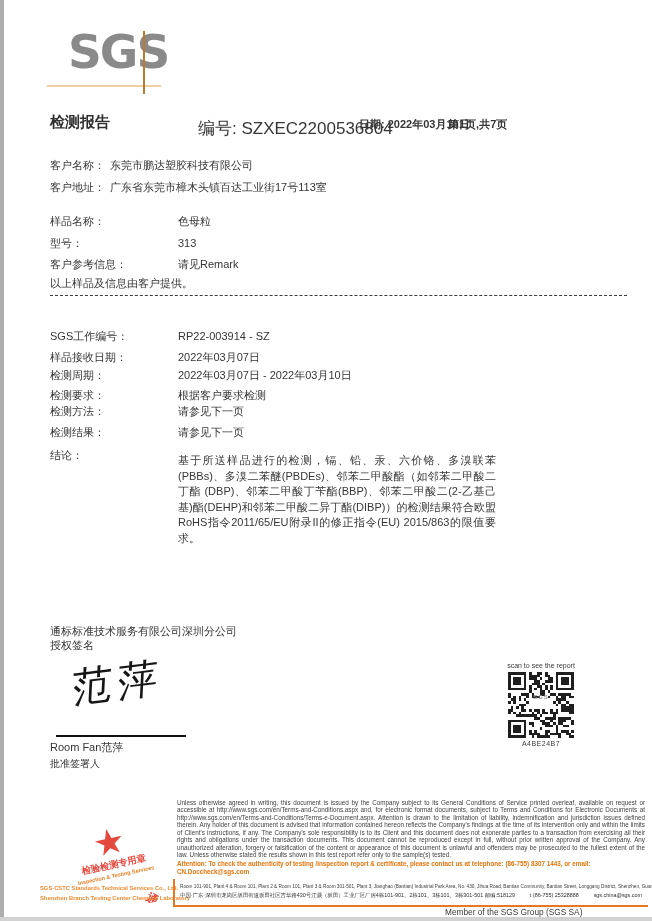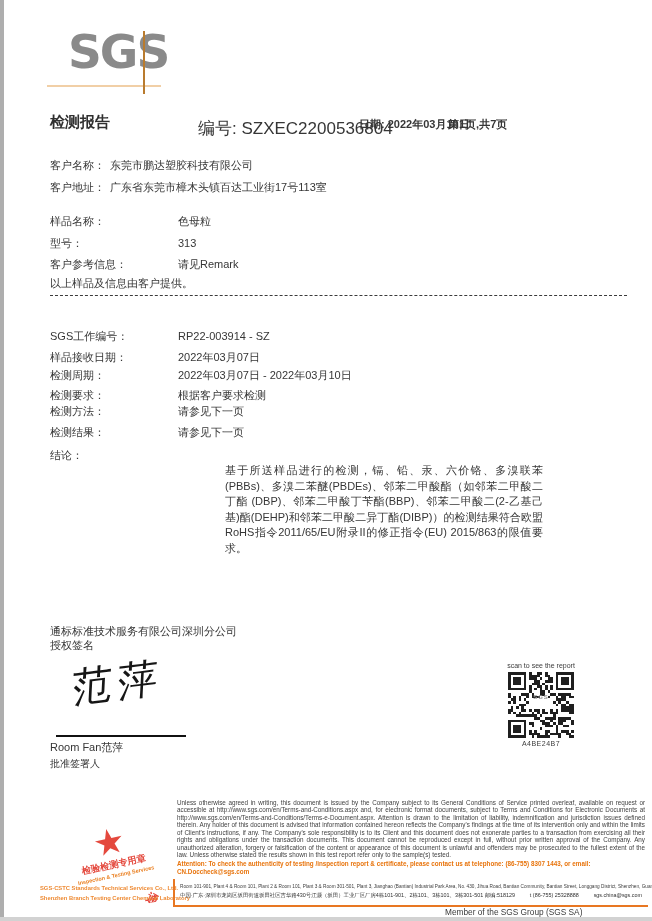--- a/index.html
+++ b/index.html
@@ -25,22 +25,22 @@
 
   
   .row{position:absolute;left:50px;font-size:11px;line-height:14px;white-space:nowrap;}
   .row .lbl{display:inline-block;}
   .v110{position:absolute;left:60px;white-space:nowrap;}
   .v128{position:absolute;left:128px;white-space:nowrap;}
   .note-line{position:absolute;left:50px;top:276px;font-size:11px;text-align:right;}
   .dash-sep{position:absolute;left:50px;top:295px;width:577px;border-top:1.5px dashed #3c3c3c;}
 
   .conclusion-wrap{position:absolute;left:50px;top:448px;font-size:11px;}
-  .conclusion-val{position:absolute;left:128px;top:15px;width:318px;white-space:normal;
-    line-height:15.6px;text-align:justify;margin-left:47px;}
+  .conclusion-val{position:absolute;left:128px;top:5px;width:318px;white-space:normal;
+    line-height:15.6px;text-align:justify;}
 
   
   .sig-company{position:absolute;left:50px;top:624px;font-size:11px;}
   .sig-auth{position:absolute;left:50px;top:638px;font-size:11px;}
   .sig-script{position:absolute;left:72px;top:662px;font-size:40px;color:#161616;
     font-family:"DejaVu Serif","Liberation Serif",serif;
     transform:rotate(-7deg) skewX(-10deg);letter-spacing:6px;line-height:1;}
   .sig-line{position:absolute;left:56px;top:735px;width:130px;height:2px;background:#111;}
   .sig-name{position:absolute;left:50px;top:740px;font-size:11px;}
   .sig-role{position:absolute;left:50px;top:757px;font-size:10px;}

